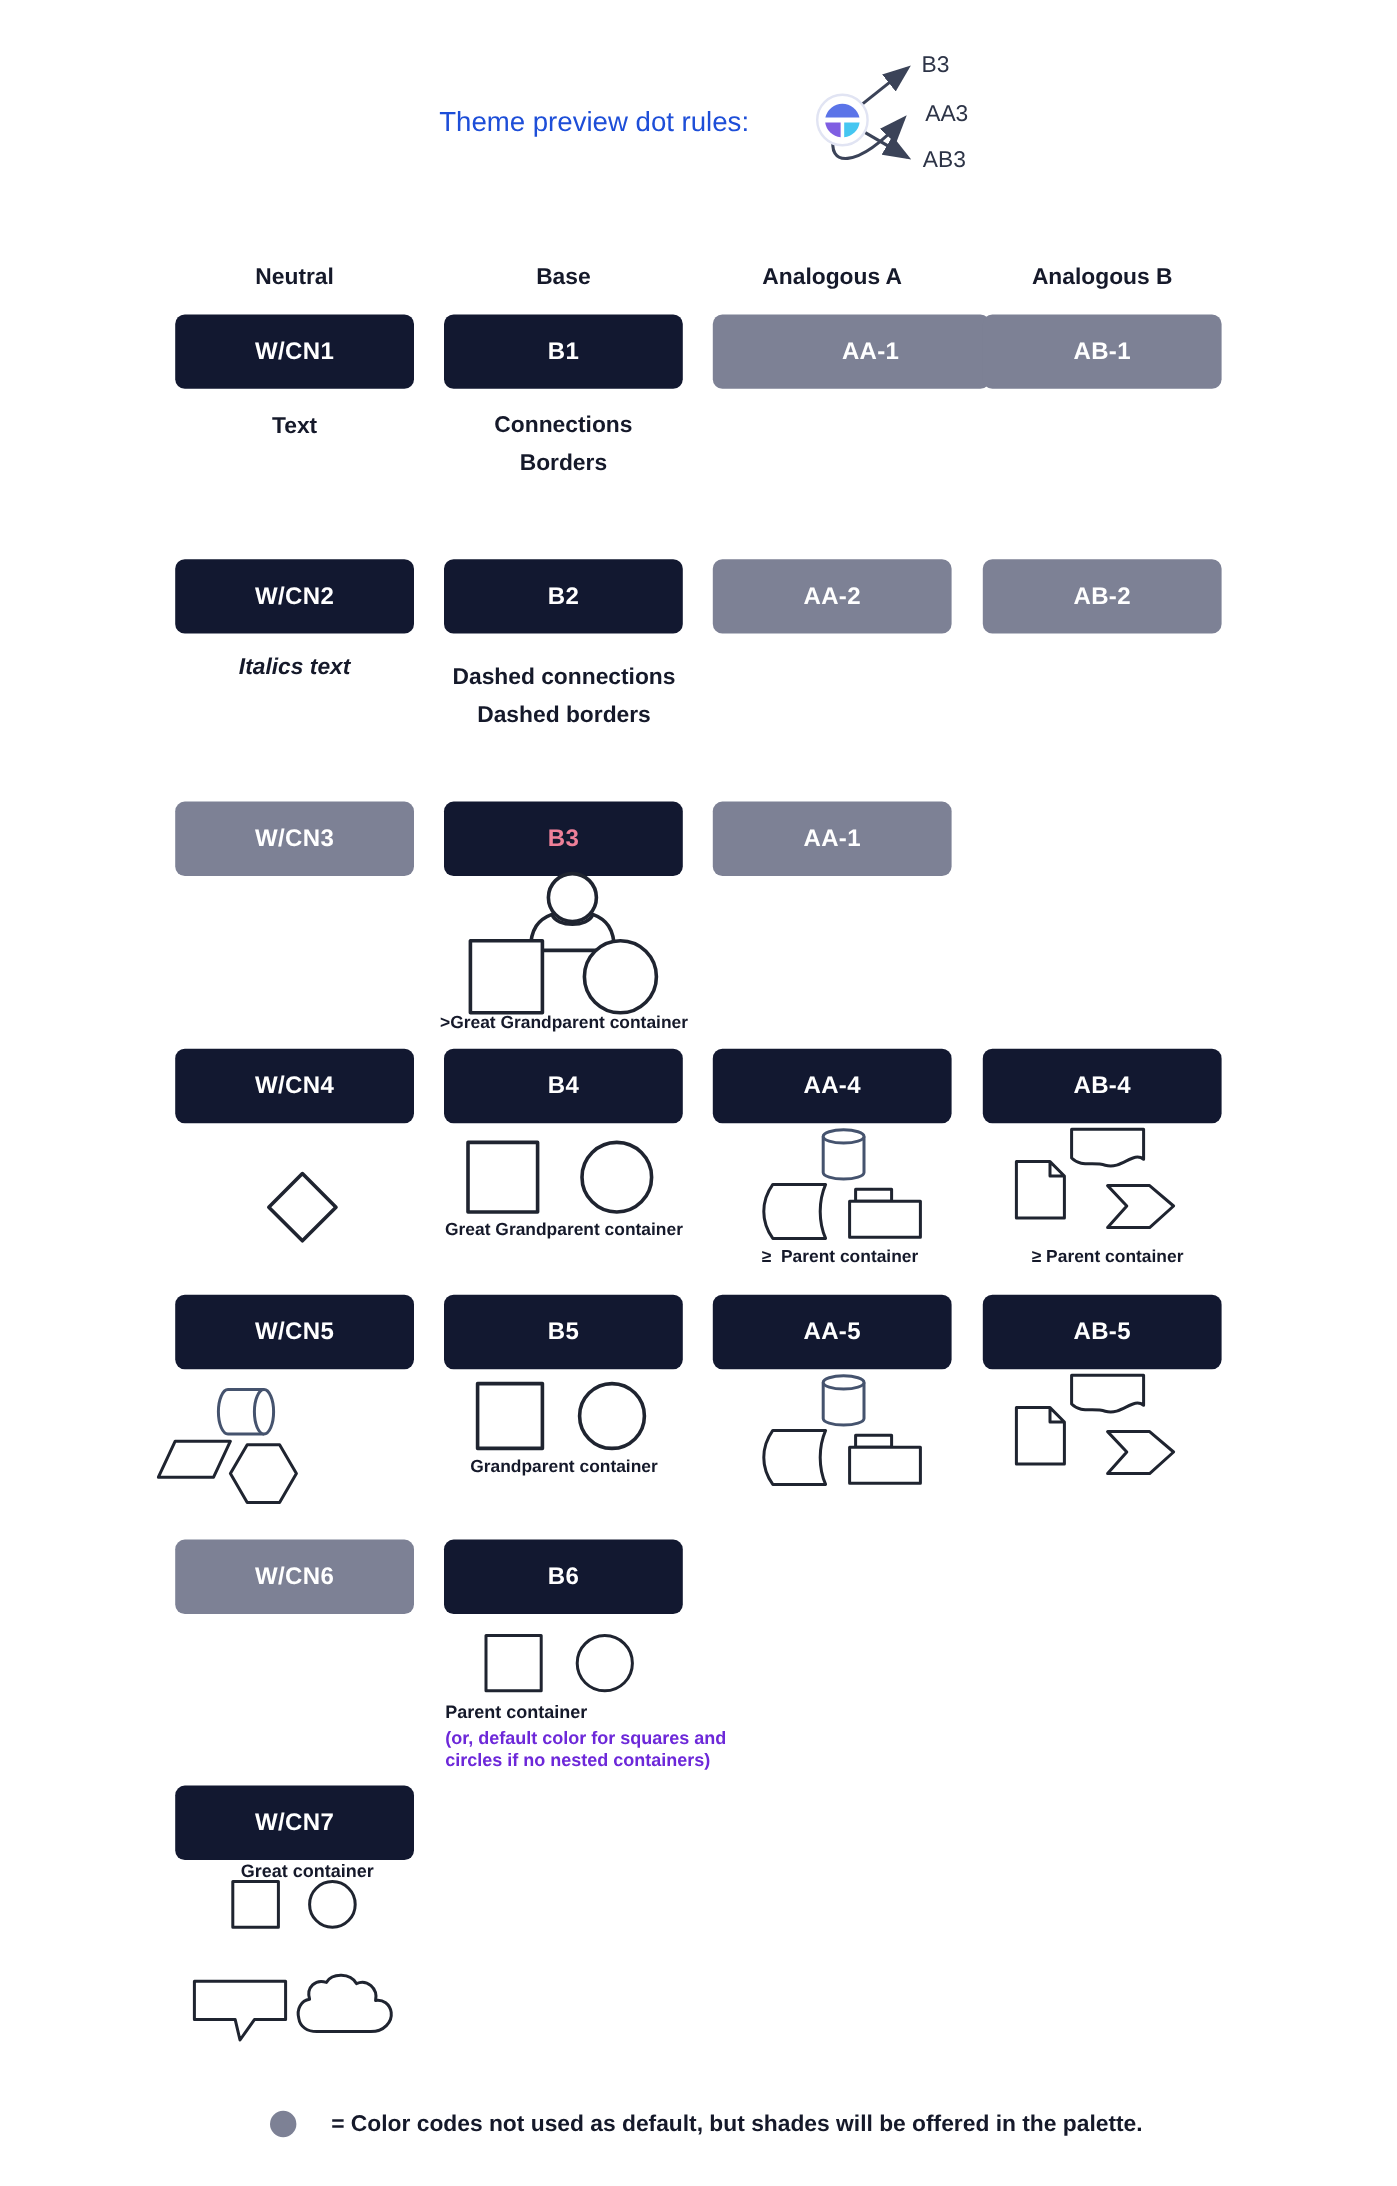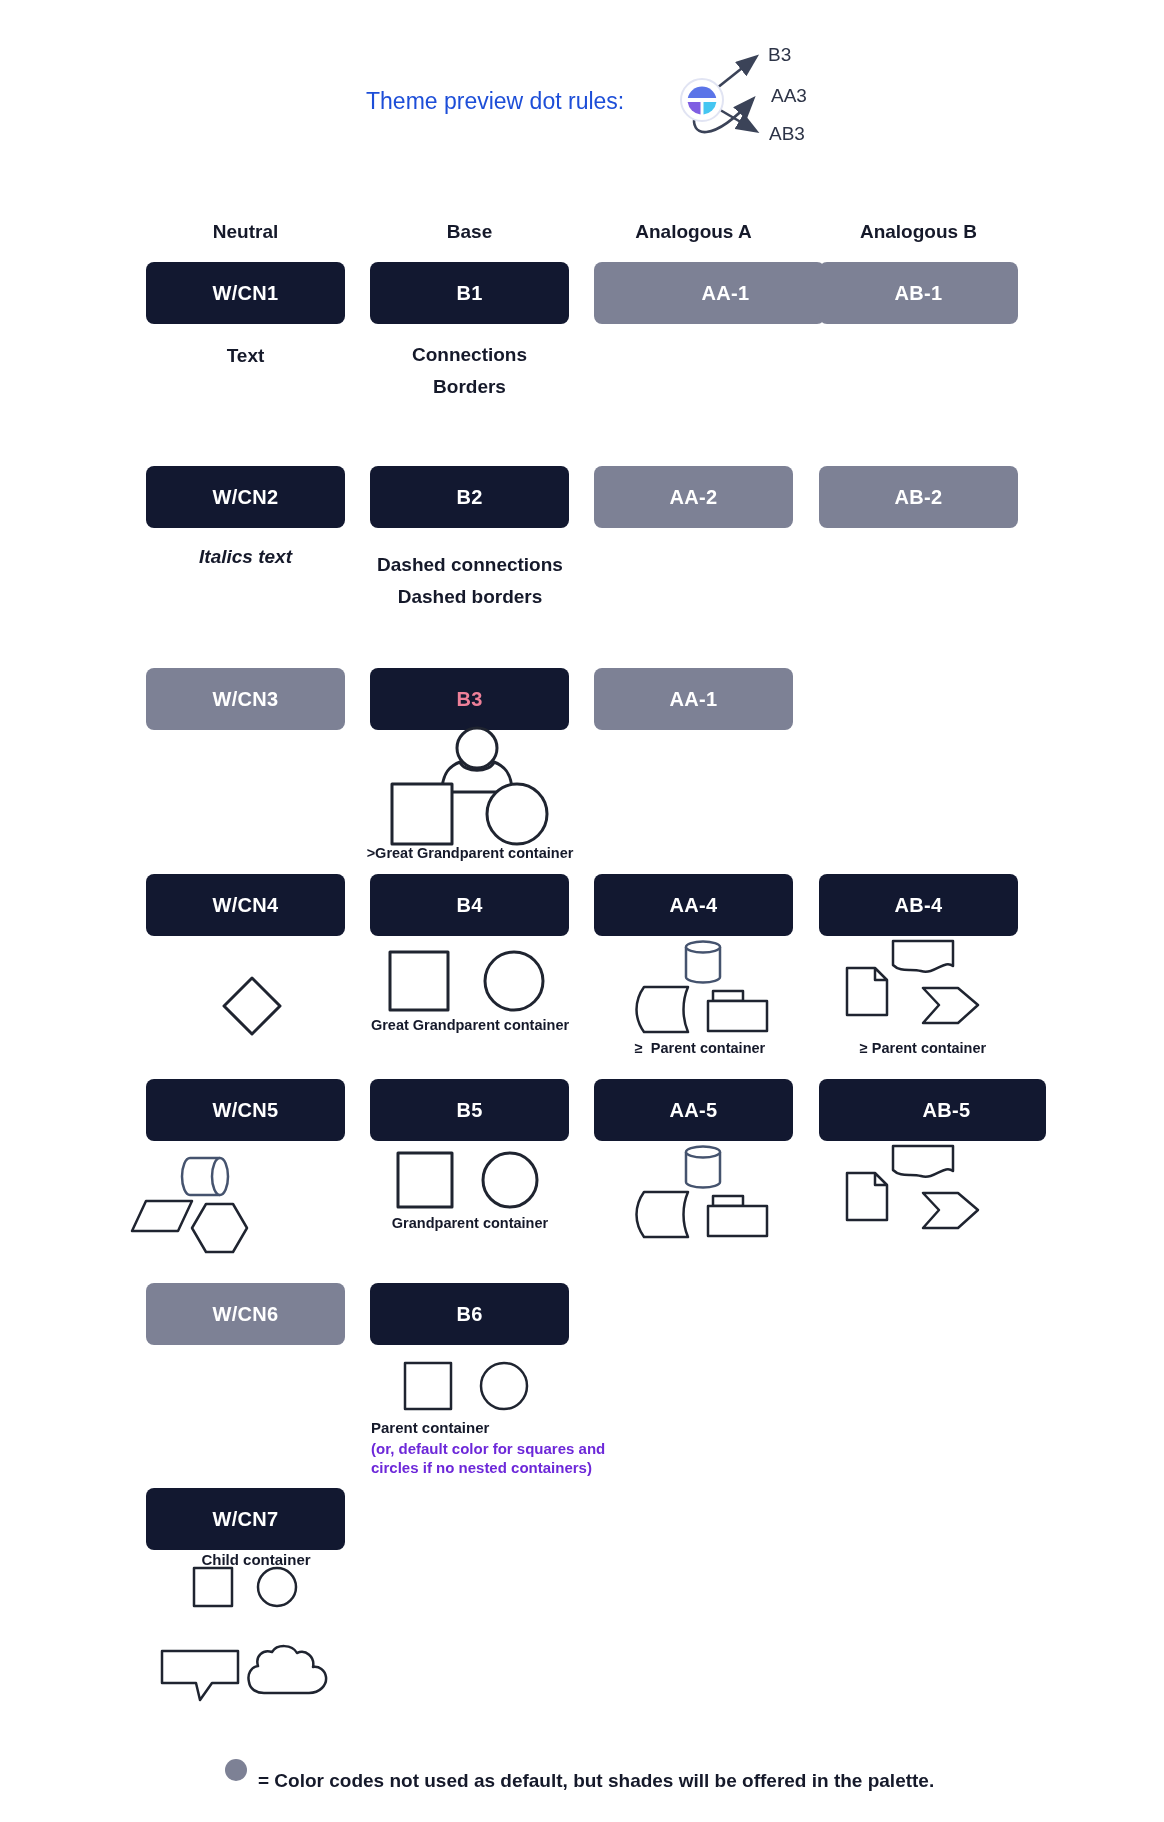--- a/index.html
+++ b/index.html
@@ -152,21 +152,21 @@
 
   <div class="swatch dark" style="left:146px;top:1079px;">
       <span>W/CN5</span>
     </div>
   <div class="swatch dark" style="left:370px;top:1079px;">
       <span>B5</span>
     </div>
   <div class="swatch dark" style="left:594px;top:1079px;">
       <span>AA-5</span>
     </div>
-  <div class="swatch dark" style="left:819px;top:1079px;padding-left:28px;">
+  <div class="swatch dark" style="left:819px;top:1079px;">
       <span>AB-5</span>
     </div>
 
   <svg style="left:130px;top:1150px;" width="125" height="105" viewBox="0 0 125 105">
     <path class="shape-blue" d="M90,8 L60,8 A8,18.5 0 0 0 60,45 L90,45"></path>
     <ellipse class="shape-blue" cx="90" cy="26.5" rx="8" ry="18.5"></ellipse>
     <polygon class="shape-thin" points="16,51 62,51 48,81 2,81"></polygon>
     <polygon class="shape-thin" points="62,78 76,54 103,54 117,78 103,102 76,102"></polygon>
   </svg>
 
@@ -201,28 +201,28 @@
     <rect class="shape-thin" x="2" y="2" width="46" height="46"></rect>
     <circle class="shape-thin" cx="101" cy="25" r="23"></circle>
   </svg>
   <div class="cap cap-md" style="left:371px;top:1419px;width:280px;">Parent container</div>
   <div class="cap cap-note" style="left:371px;top:1440px;width:280px;">(or, default color for squares and</div>
   <div class="cap cap-note" style="left:371px;top:1459px;width:280px;">circles if no nested containers)</div>
 
   <div class="swatch dark" style="left:146px;top:1488px;">
       <span>W/CN7</span>
     </div>
-  <div class="cap cap-md" style="left:186px;top:1551px;width:140px;text-align:center;">Child container</div>
+  <div class="cap cap-md" style="left:186px;top:1551px;width:140px;text-align:center;">Great container</div>
 
   <svg style="left:192px;top:1566px;" width="110" height="44" viewBox="0 0 110 44">
     <rect class="shape-thin" x="2" y="2" width="38" height="38"></rect>
     <circle class="shape-thin" cx="85" cy="21" r="19"></circle>
   </svg>
 
   <svg style="left:160px;top:1641px;" width="175" height="62" viewBox="0 0 175 62">
     <path class="shape-thin" d="M2,10 L78,10 L78,42 L52,42 L40,59 L36,42 L2,42 Z"></path>
     <path class="shape-thin" d="M104,52 L149,52 C160,52 167,44 166,36 C165,29 159,25 153,26 C155,16 146,8 137,12 C132,3 117,3 112,11 C103,8 95,15 98,25 C91,26 87,33 89,41 C90,48 96,52 104,52 Z"></path>
   </svg>
 
   <div class="legend-dot" style="left:225px;top:1759px;"></div>
-  <div class="legend-text" style="left:258px;top:1760px;margin-top:10px;">= Color codes not used as default, but shades will be offered in the palette.</div>
+  <div class="legend-text" style="left:276px;top:1760px;">= Color codes not used as default, but shades will be offered in the palette.</div>
 
 </div>
 
 </body></html>

